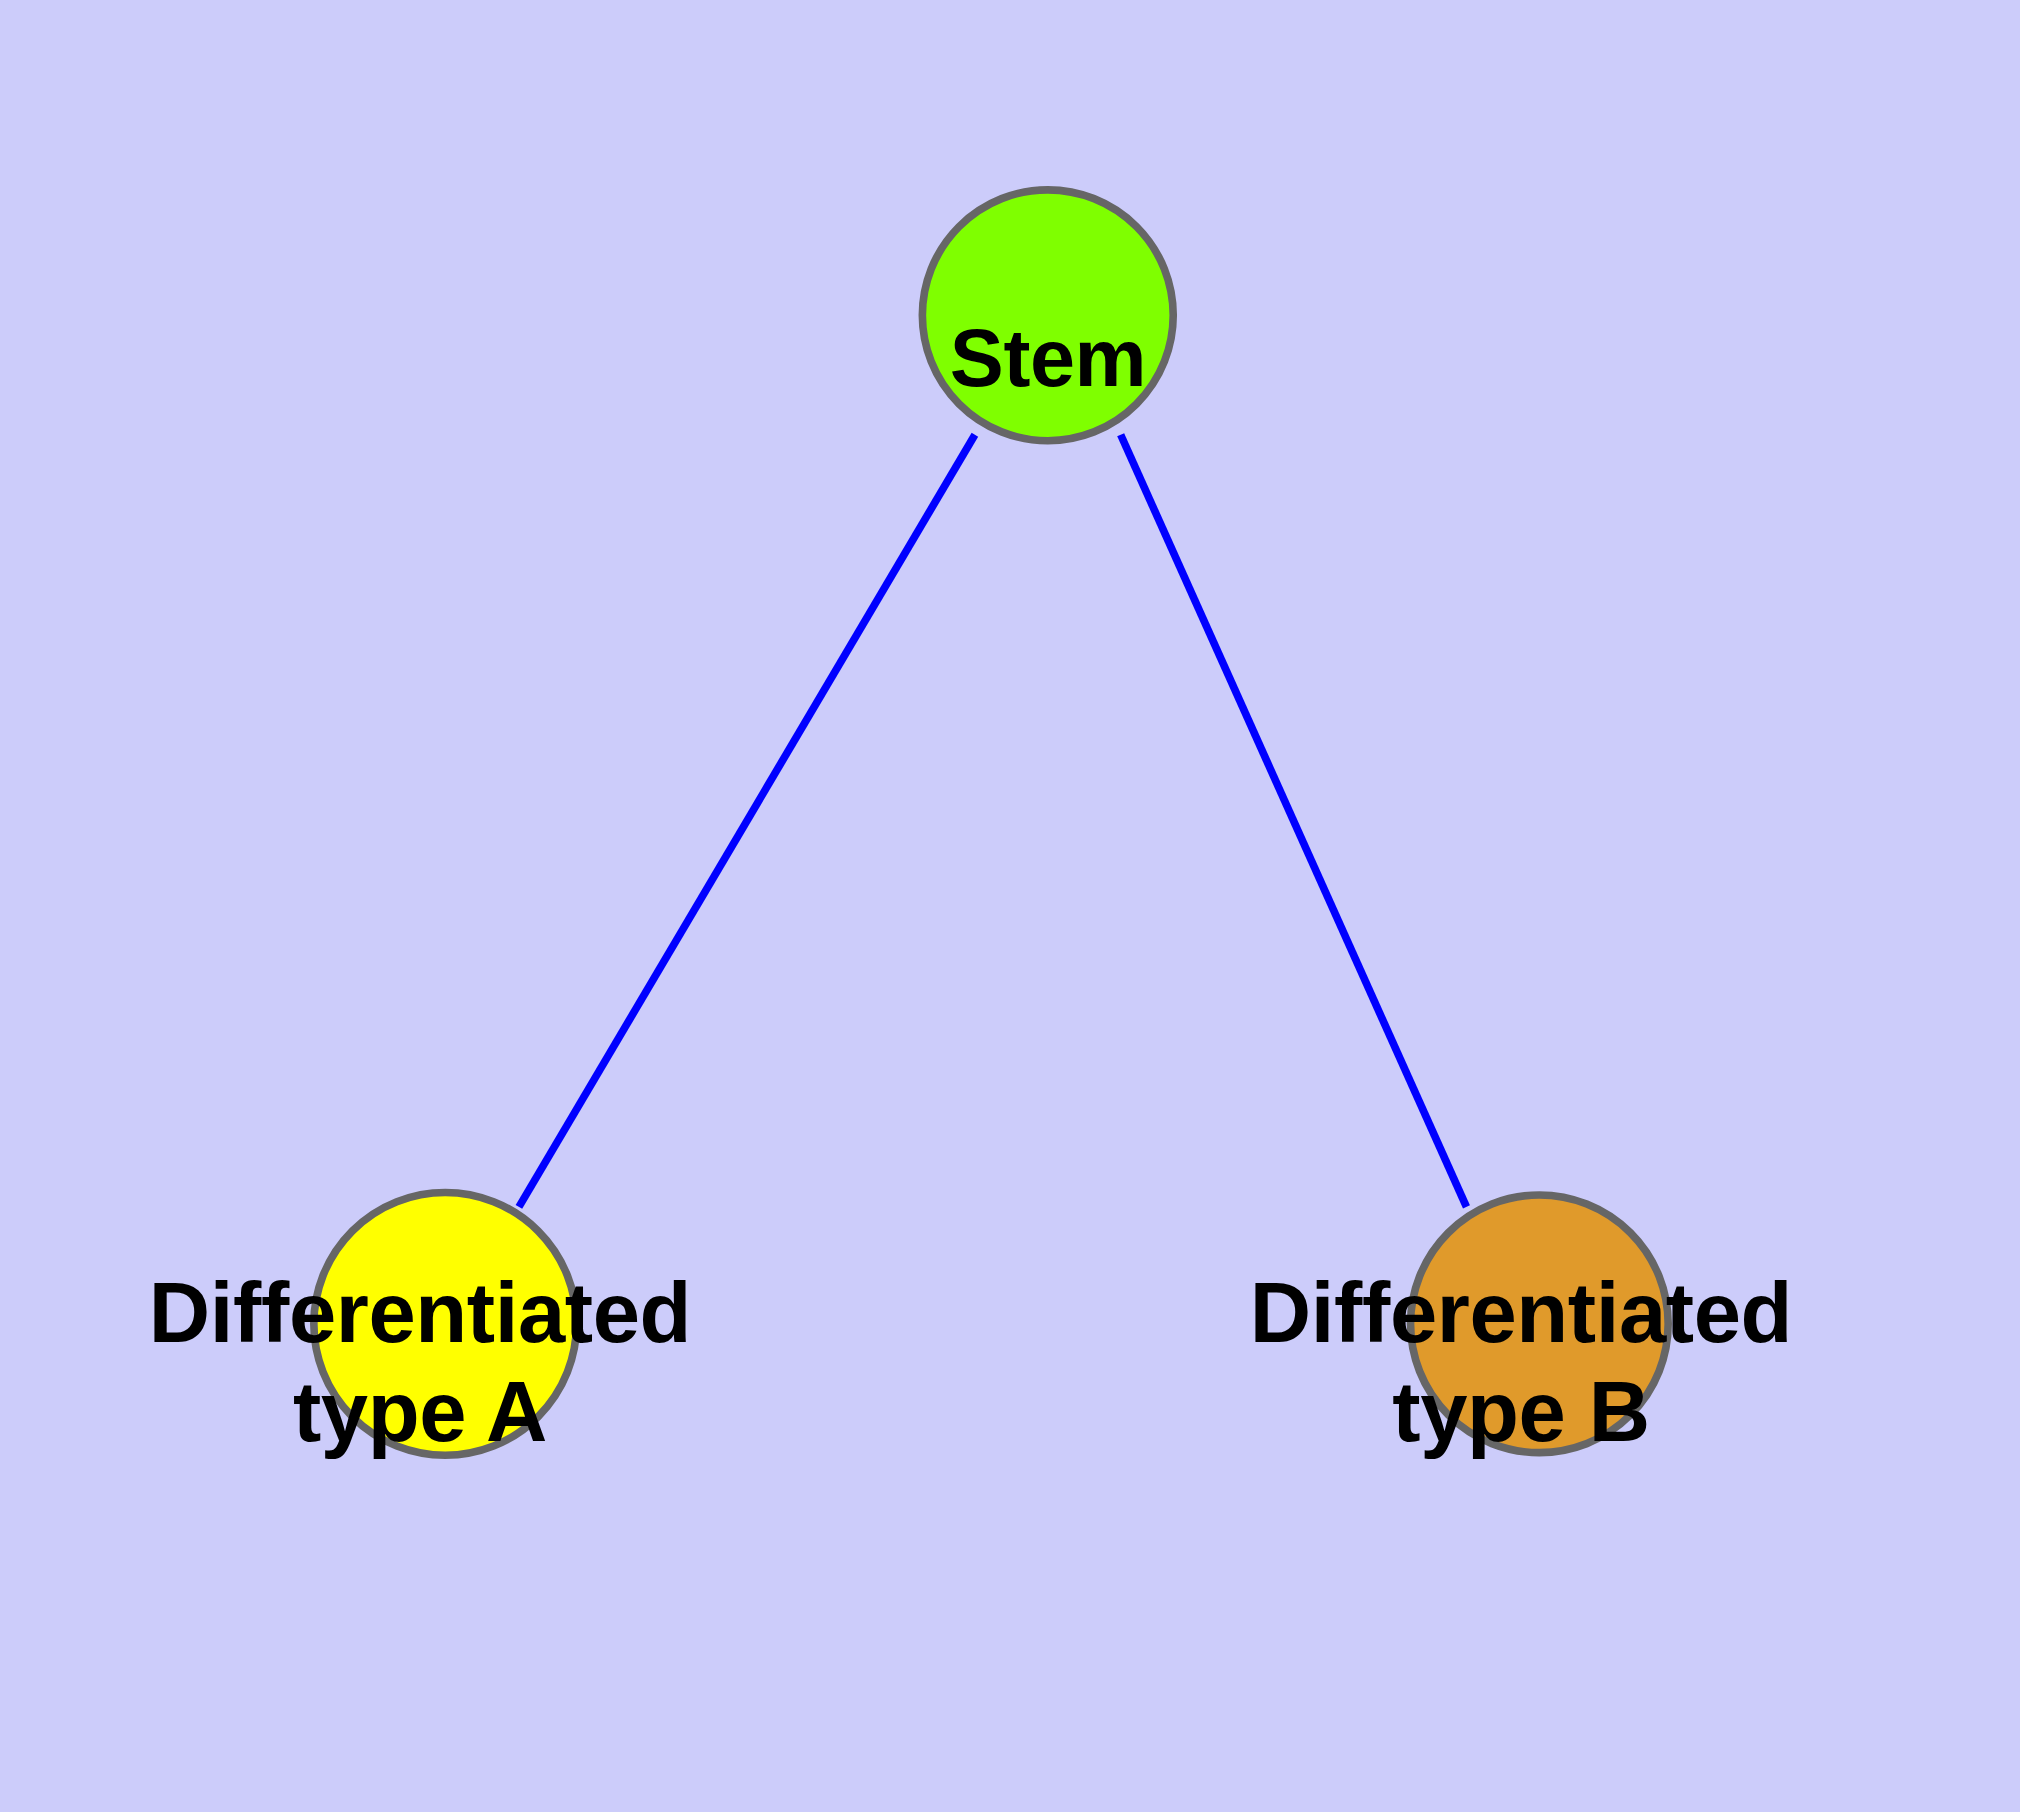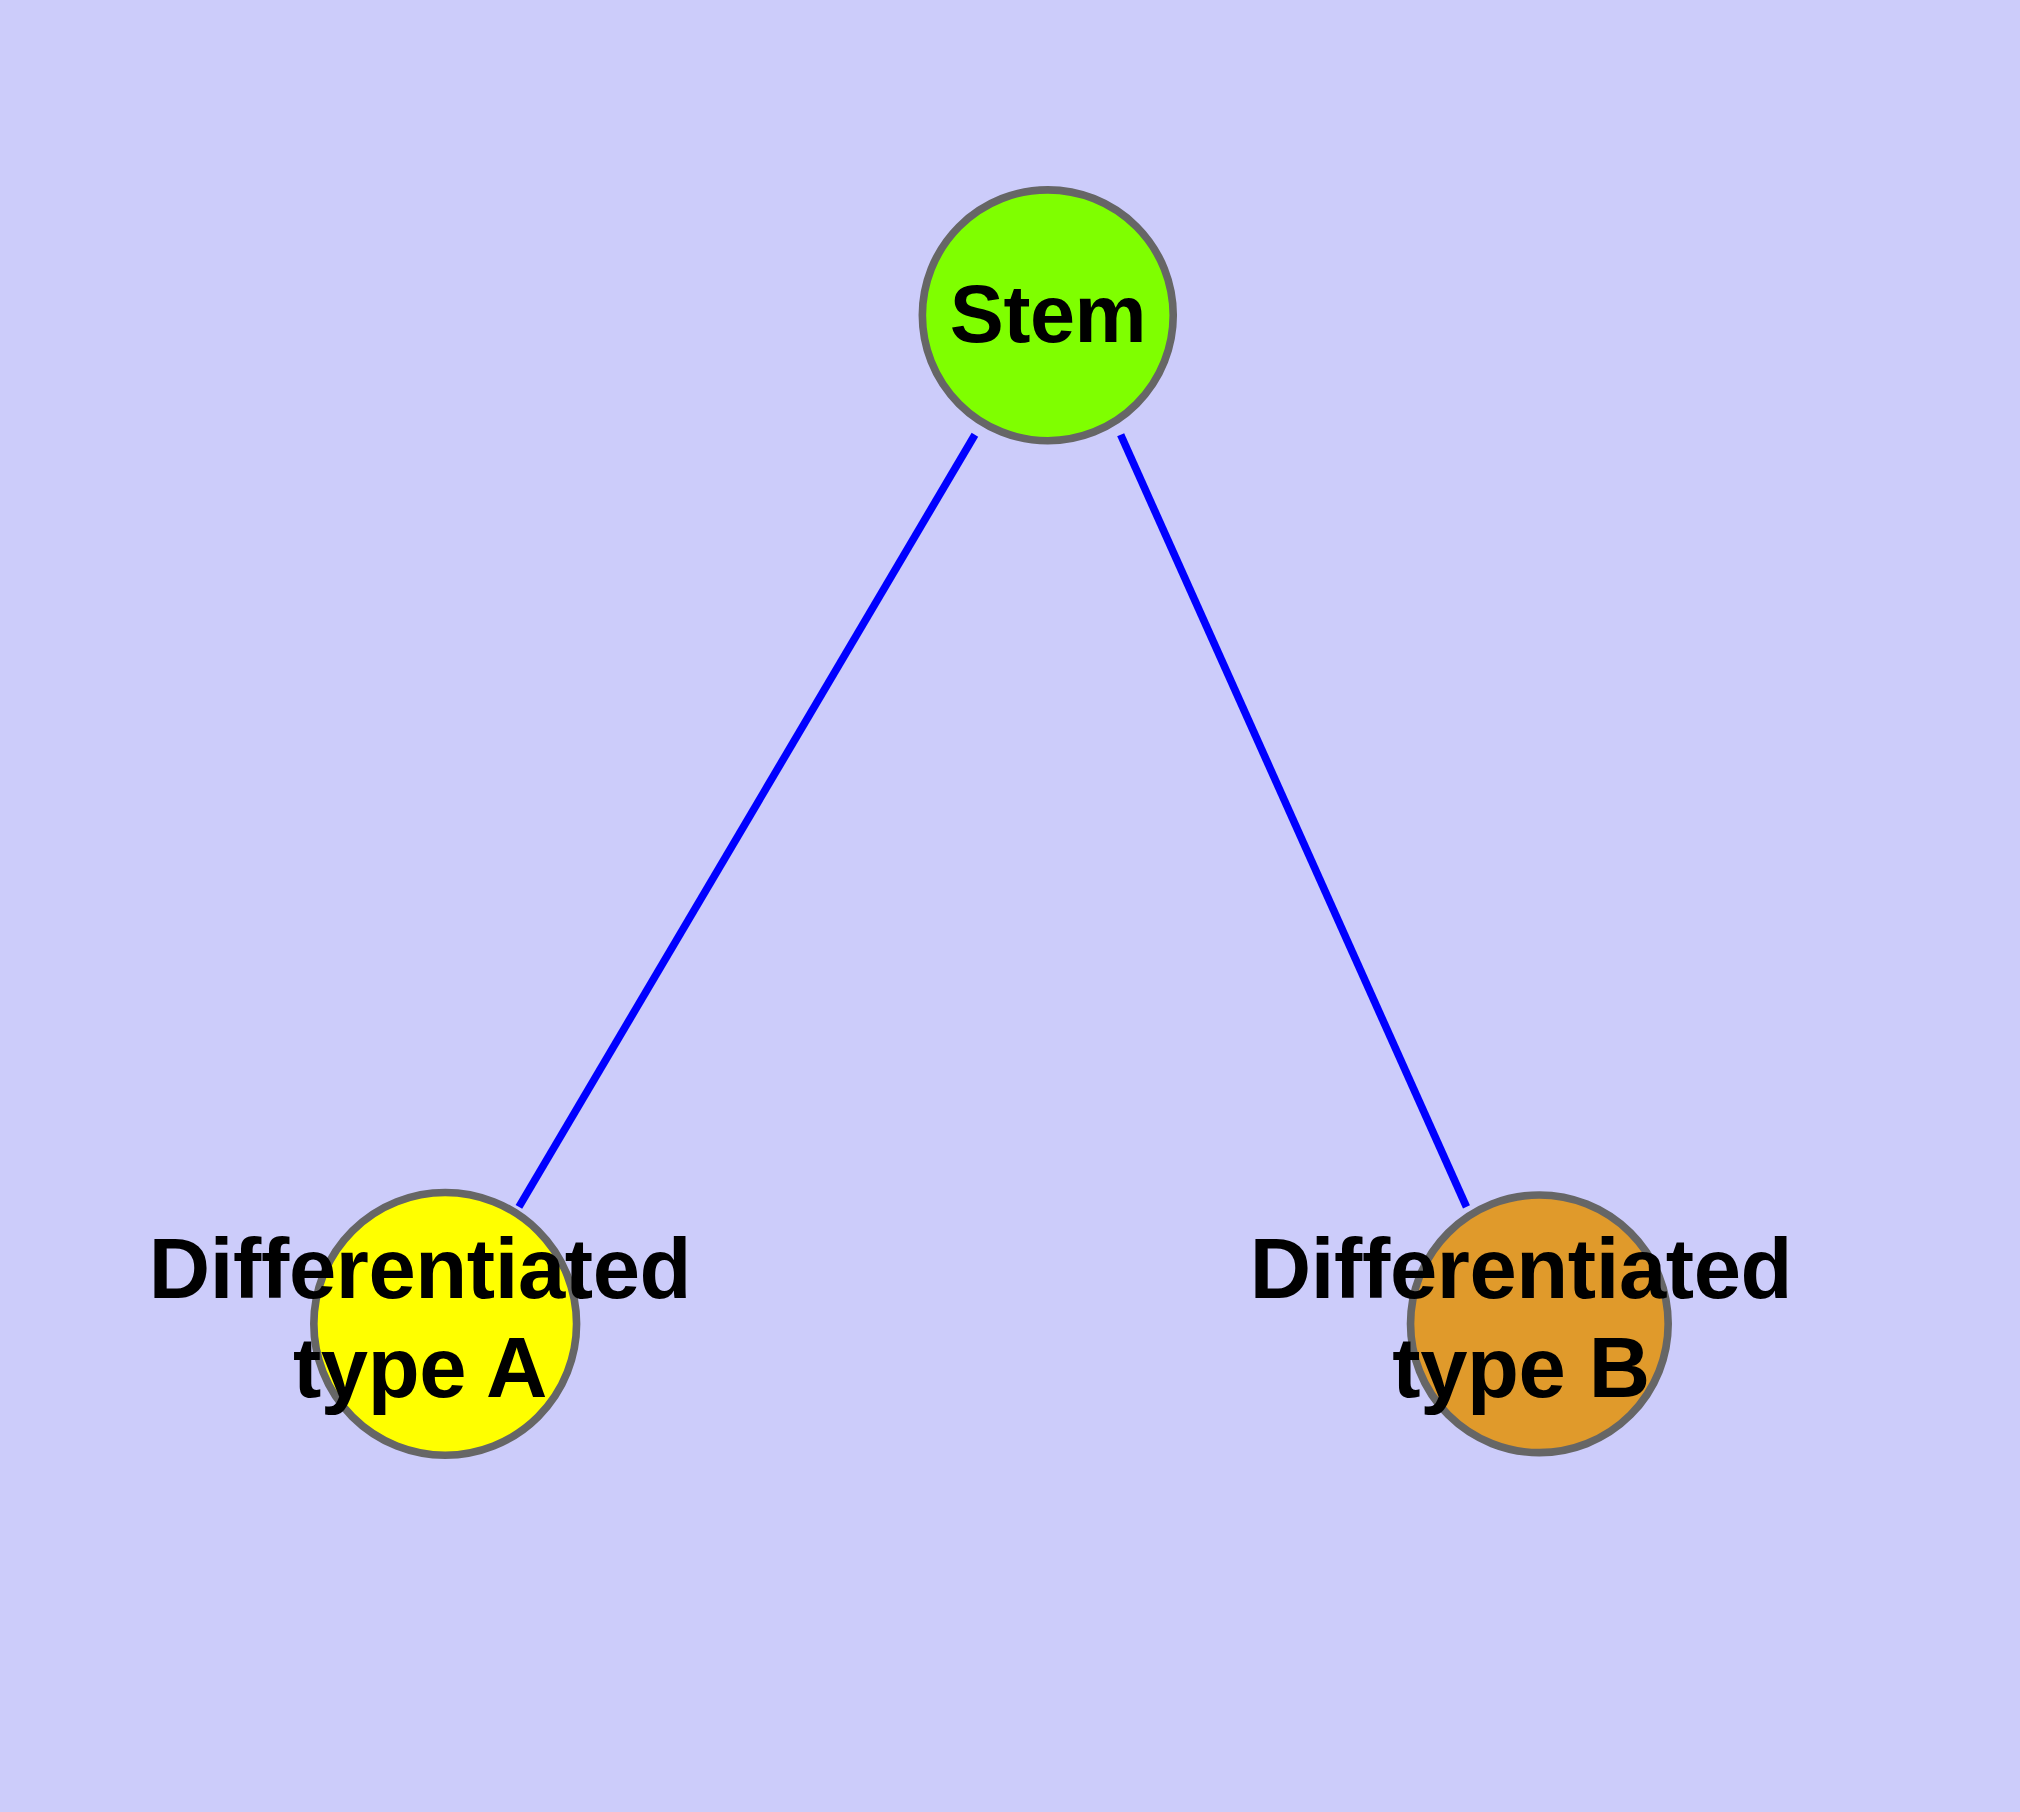--- a/index.html
+++ b/index.html
@@ -40,20 +40,21 @@
   .node-label {
     position: absolute;
     font-family: "Liberation Sans", sans-serif;
     font-weight: bold;
     color: #000000;
     text-align: center;
     line-height: 1.16;
     white-space: pre-line;
     letter-spacing: -0.4px;
     pointer-events: none;
+    margin-top: 44px;
   }
   #label-stem {
     font-size: 81px;
     left: 1048px;
     top: 315px;
     transform: translate(-50%, -50%);
   }
   #label-type-a {
     font-size: 85px;
     left: 420px;

